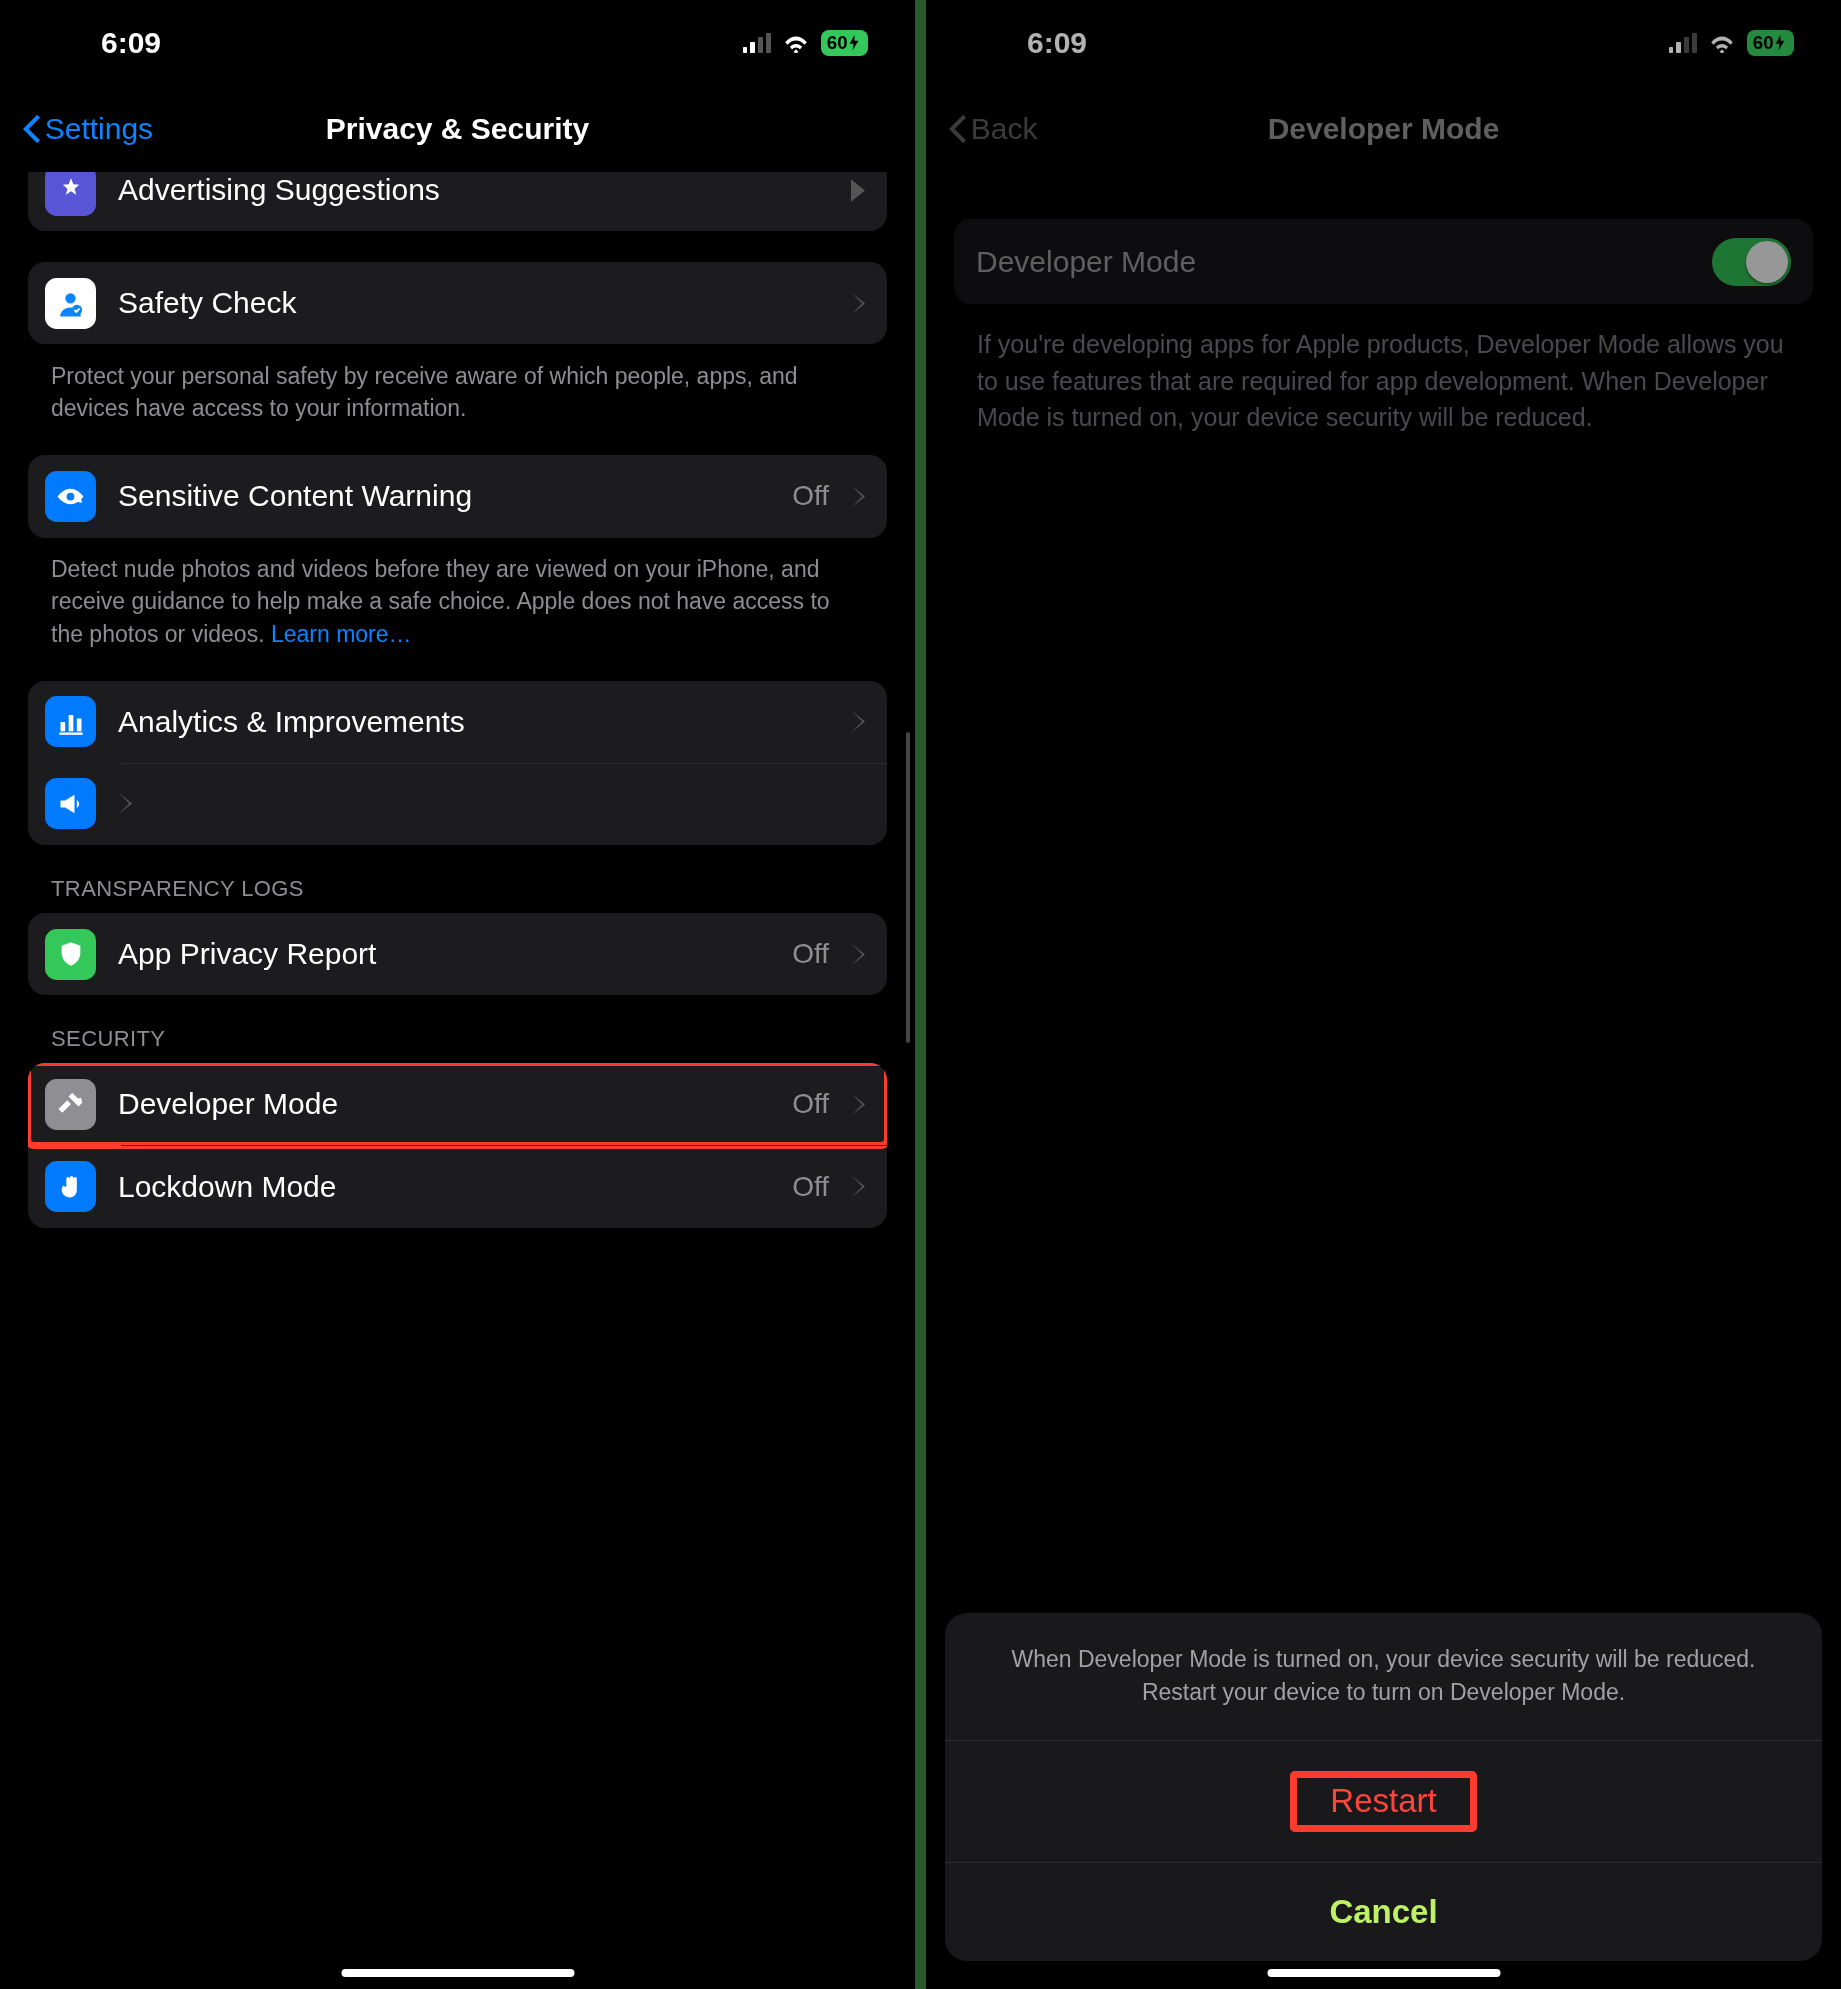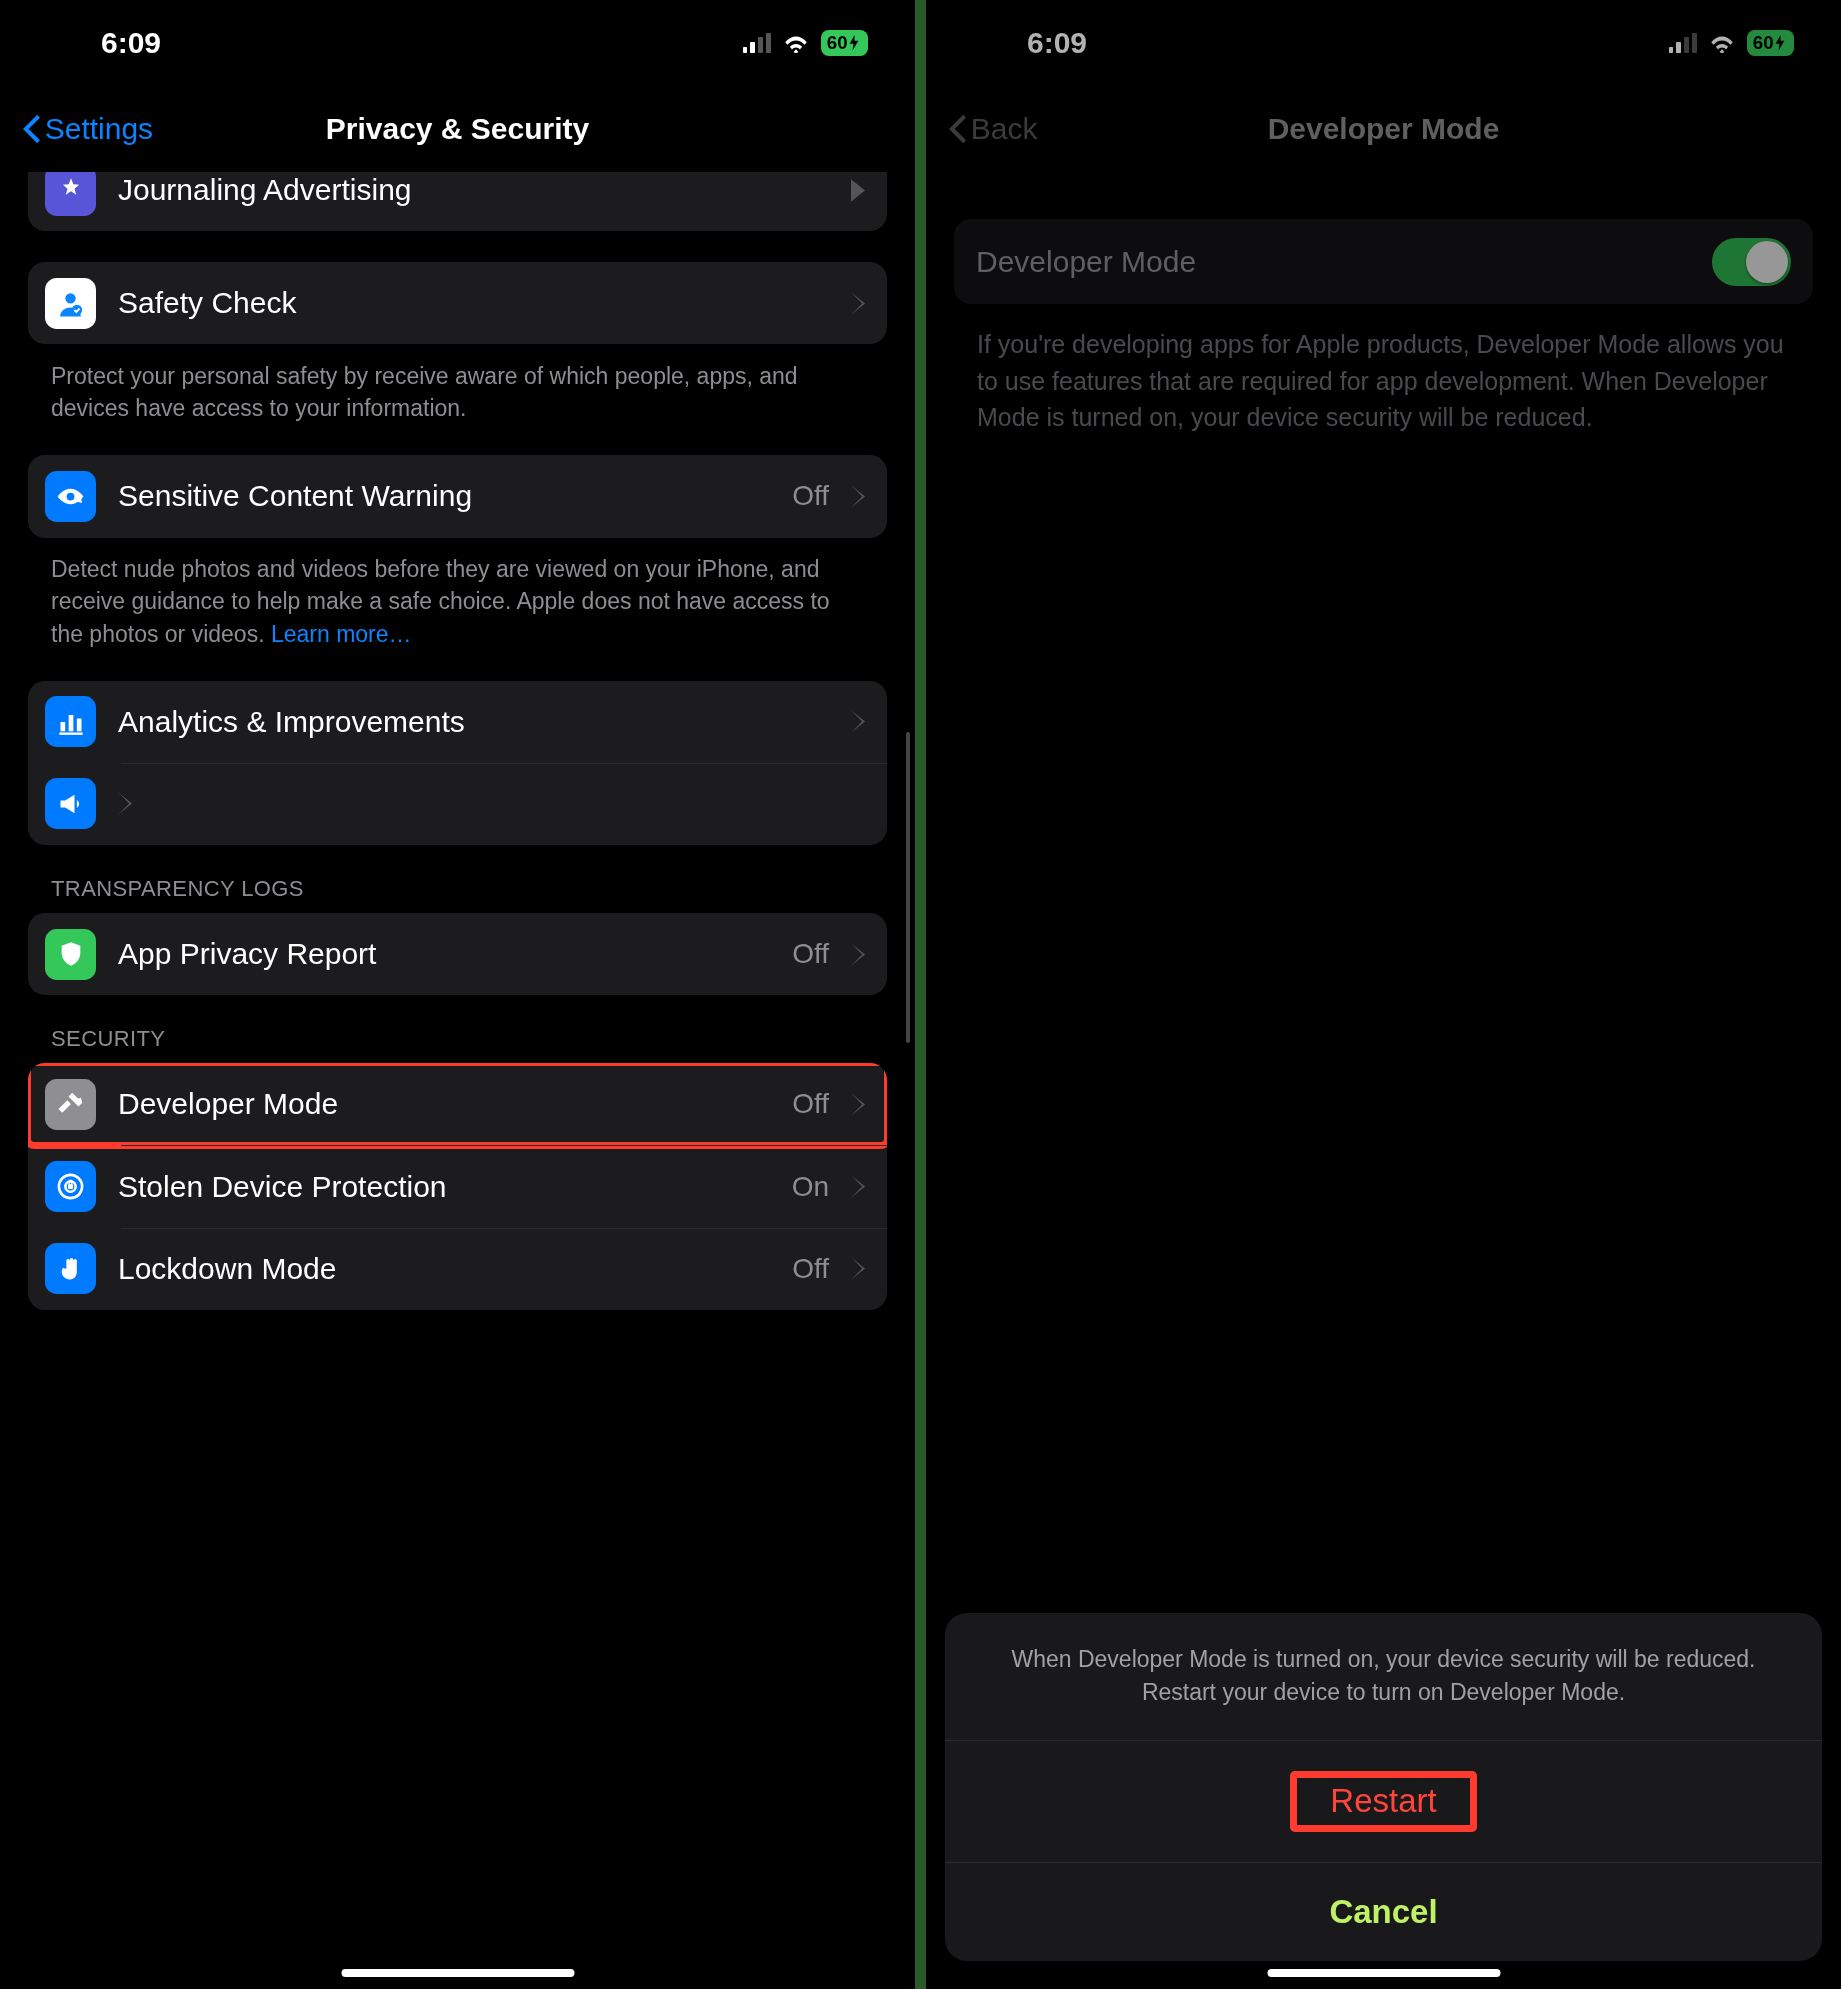--- a/index.html
+++ b/index.html
@@ -184,21 +184,21 @@
     <div class="scrollbar-ind"></div>
 
     <div class="group first-partial">
       <div class="group-rows">
         <div class="row">
           <div class="row-icon ic-purple">
             <svg width="28" height="28" viewBox="0 0 24 24">
                 <path d="M12 2l2 5 5 .5-4 3.5 1.5 5L12 13l-4.5 3 1.5-5-4-3.5 5-.5z" fill="#fff"></path>
               </svg>
           </div>
-          <div class="row-label">Journaling Advertising</div>
+          <div class="row-label">Advertising Suggestions</div>
           <svg class="chev-right" viewBox="0 0 10 16">
               <path d="M0 0l10 8-10 8V0z" fill="#555"></path>
             </svg>
         </div>
       </div>
     </div>
 
     <div class="group">
       <div class="group-rows">
         <div class="row">
@@ -292,35 +292,20 @@
       <div class="group-header">SECURITY</div>
       <div class="group-rows">
         <div class="row highlight-red">
           <div class="row-icon ic-gray">
             <svg width="30" height="30" viewBox="0 0 24 24">
                 <path d="M13 3l5 5-3 3-5-5 3-3zM9 9l3 3L5 19l-3-3 7-7zm7-1l4-1 1 4-3 3-4-4 2-2z" fill="#fff"></path>
               </svg>
           </div>
           <div class="row-label">Developer Mode</div>
           <div class="row-value">Off</div>
-          <svg class="chev-right" viewBox="0 0 10 16">
-              <path d="M0 0l10 8-10 8 2-2 6-6-6-6z" fill="#555"></path>
-            </svg>
-        </div>
-        <div class="row">
-          <div class="row-icon ic-blue">
-            <svg width="31" height="31" viewBox="0 0 24 24">
-                <circle cx="12" cy="12" r="9" fill="none" stroke="#fff" stroke-width="2"></circle>
-                <circle cx="12" cy="12" r="4" fill="none" stroke="#fff" stroke-width="2"></circle>
-                <rect x="10" y="10" width="4" height="4" rx="1" fill="#fff"></rect>
-                <path d="M11 10V8a1 1 0 012 0v2" stroke="#fff" stroke-width="1" fill="none"></path>
-              </svg>
-          </div>
-          <div class="row-label">Stolen Device Protection</div>
-          <div class="row-value">On</div>
           <svg class="chev-right" viewBox="0 0 10 16">
               <path d="M0 0l10 8-10 8 2-2 6-6-6-6z" fill="#555"></path>
             </svg>
         </div>
         <div class="row">
           <div class="row-icon ic-blue">
             <svg width="28" height="28" viewBox="0 0 24 24">
                 <path d="M8 12V5a1.5 1.5 0 013 0v5-6a1.5 1.5 0 013 0v6-5a1.5 1.5 0 013 0v9c0 4-2 7-6 7s-7-3-7-7l1-3 3 1z" fill="#fff"></path>
               </svg>
           </div>

